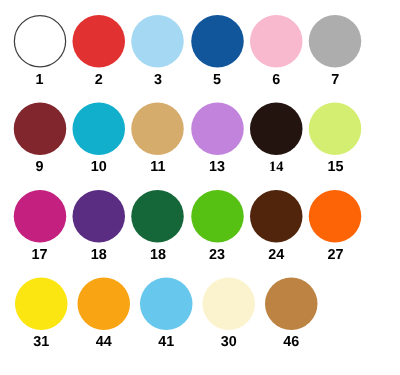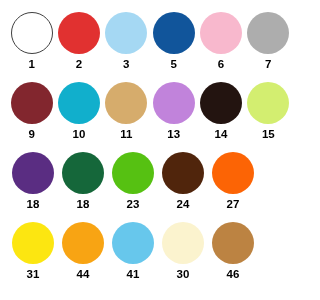--- a/index.html
+++ b/index.html
@@ -98,28 +98,32 @@
       <div class="swatch-cell">
         <span class="swatch-dot" style="background: rgb(214, 172, 108);"></span>
         <span class="swatch-label" style="color: rgb(0, 0, 0);">11</span>
       </div>
       <div class="swatch-cell">
         <span class="swatch-dot" style="background: rgb(193, 131, 219);"></span>
         <span class="swatch-label" style="color: rgb(0, 0, 0);">13</span>
       </div>
       <div class="swatch-cell">
         <span class="swatch-dot" style="background: rgb(35, 20, 16);"></span>
-        <span class="swatch-label" style="color: rgb(0, 0, 0);">14</span>
+        <span class="swatch-label" style="color: rgb(0, 0, 0); font-family: Liberation Serif, serif;">14</span>
       </div>
       <div class="swatch-cell">
         <span class="swatch-dot" style="background: rgb(211, 238, 112);"></span>
         <span class="swatch-label" style="color: rgb(0, 0, 0);">15</span>
       </div>
     </div>
     <div class="swatch-row">
+      <div class="swatch-cell">
+        <span class="swatch-dot" style="background: rgb(195, 32, 128);"></span>
+        <span class="swatch-label" style="color: rgb(0, 0, 0);">17</span>
+      </div>
       <div class="swatch-cell">
         <span class="swatch-dot" style="background: rgb(90, 45, 130);"></span>
         <span class="swatch-label" style="color: rgb(0, 0, 0);">18</span>
       </div>
       <div class="swatch-cell">
         <span class="swatch-dot" style="background: rgb(21, 103, 58);"></span>
         <span class="swatch-label" style="color: rgb(0, 0, 0);">18</span>
       </div>
       <div class="swatch-cell">
         <span class="swatch-dot" style="background: rgb(86, 193, 18);"></span>

